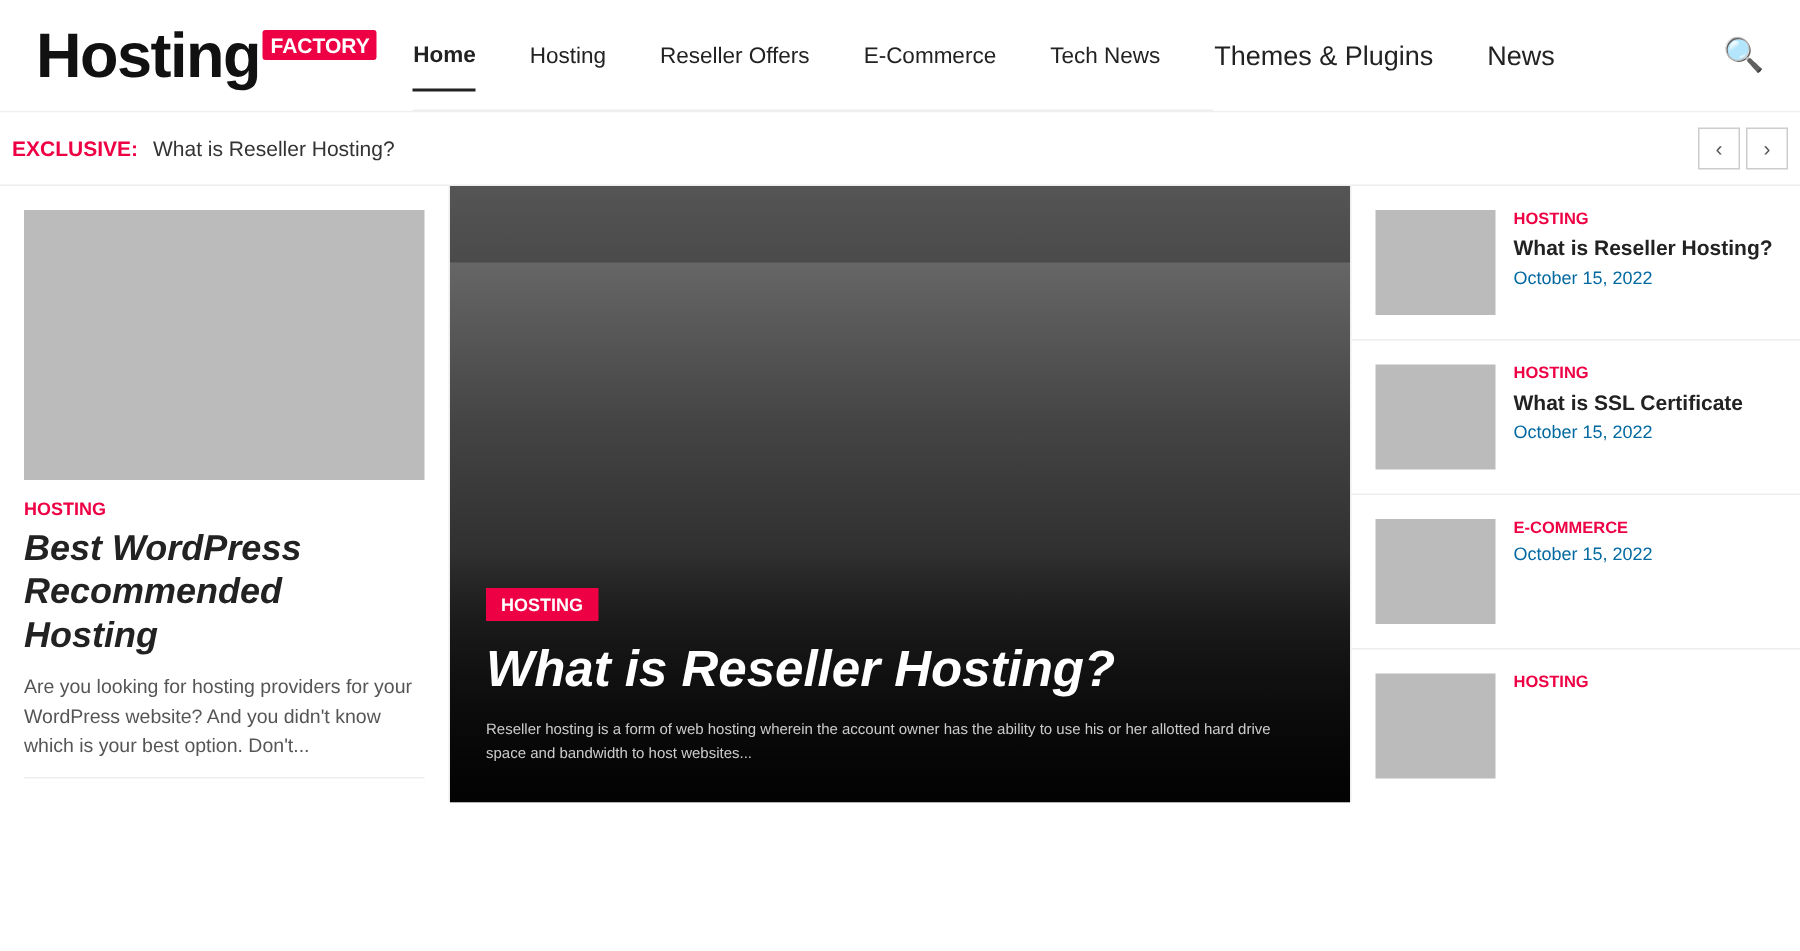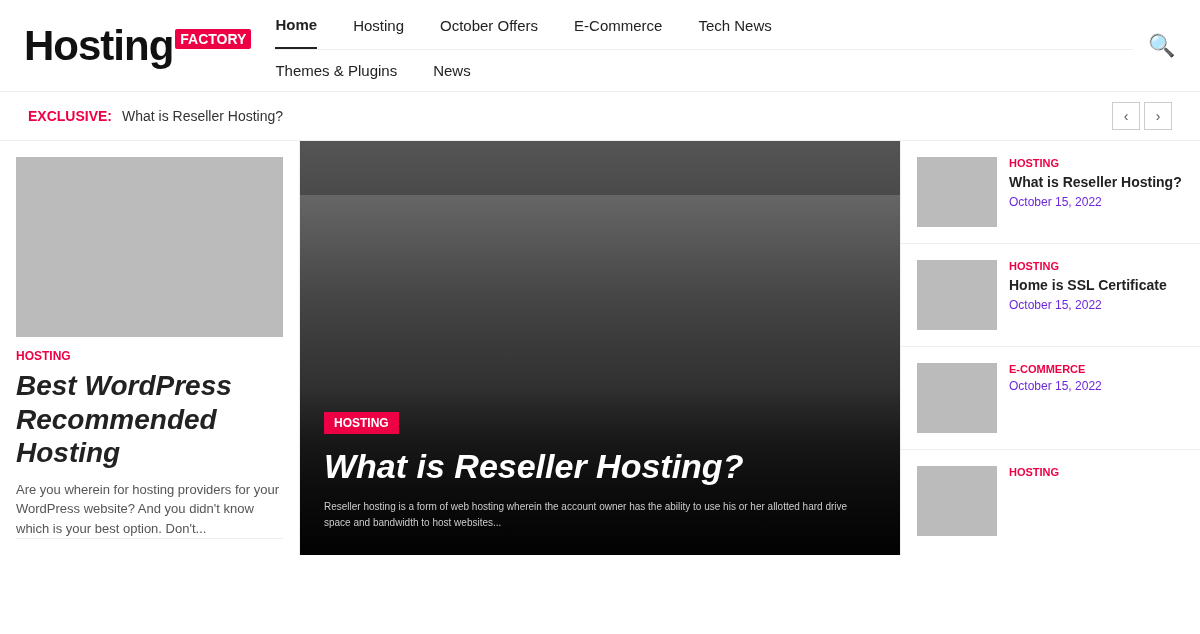--- a/index.html
+++ b/index.html
@@ -4,84 +4,84 @@
   <style>
     * { margin: 0; padding: 0; box-sizing: border-box; }
     body { font-family: Arial, sans-serif; background: #fff; color: #222; }
 
     
     .header { border-bottom: 1px solid #eee; }
     .header-inner { display: flex; align-items: stretch; padding: 0 24px; position: relative; }
     .logo-area { display: flex; align-items: center; padding: 16px 24px 16px 0; min-width: 220px; }
     .logo-text { font-size: 42px; font-weight: 900; color: #111; letter-spacing: -1px; line-height: 1; }
     .logo-factory { background: #e04; color: #fff; font-size: 14px; font-weight: 700; padding: 2px 5px; border-radius: 2px; margin-left: 2px; vertical-align: top; margin-top: 4px; display: inline-block; }
-    .nav-col { display: flex; flex-direction: column; flex: 1; }
+    .nav-col { display: flex; flex-direction: row; flex: 1; }
     .nav-row { display: flex; align-items: center; padding: 16px 0 0 0; border-bottom: 1px solid #eee; }
     .nav-row-bottom { display: flex; align-items: center; padding: 12px 0; }
     .nav-item { text-decoration: none; color: #222; font-size: 15px; margin-right: 36px; padding-bottom: 14px; white-space: nowrap; }
     .nav-item.active { color: #222; font-weight: 600; border-bottom: 2px solid #222; }
-    .nav-item-bottom { text-decoration: none; color: #222; font-size: 15px; margin-right: 36px; }
+    .nav-item-bottom { text-decoration: none; color: #222; font-size: 18px; margin-right: 36px; }
     .search-icon-area { display: flex; align-items: center; padding: 0 0 0 16px; margin-left: auto; }
     .search-icon-btn { background: none; border: none; cursor: pointer; display: flex; align-items: center; justify-content: center; }
 
     
-    .breaking-bar { background: #fff; border-bottom: 1px solid #eee; display: flex; align-items: center; padding: 10px 28px; }
+    .breaking-bar { background: #fff; border-bottom: 1px solid #eee; display: flex; align-items: center; padding: 10px 8px; }
     .exclusive-label { color: #e04; font-weight: 800; font-size: 14px; margin-right: 10px; text-transform: uppercase; }
     .breaking-text { font-size: 14px; color: #333; flex: 1; }
     .breaking-nav { display: flex; gap: 4px; margin-left: auto; }
     .breaking-nav-btn { background: none; border: 1px solid #ccc; width: 28px; height: 28px; cursor: pointer; display: flex; align-items: center; justify-content: center; font-size: 14px; color: #555; }
 
     
     .main { display: flex; min-height: 400px; }
 
     
     .sidebar-left { width: 300px; flex-shrink: 0; border-right: 1px solid #eee; padding: 16px; display: flex; flex-direction: column; }
     .sidebar-left-img { width: 100%; height: 180px; background: #ccc; margin-bottom: 12px; }
     .card-category { color: #e04; font-size: 12px; font-weight: 700; text-transform: uppercase; margin-bottom: 6px; }
-    .card-title-left { font-size: 28px; font-weight: 800; line-height: 1.2; margin-bottom: 10px; font-style: italic; }
+    .card-title-left { font-size: 24px; font-weight: 800; line-height: 1.2; margin-bottom: 10px; font-style: italic; }
     .card-excerpt { font-size: 13px; color: #555; line-height: 1.5; }
     .sidebar-left-divider { border: none; border-top: 1px solid #eee; margin-top: auto; }
 
     
     .main-center { flex: 1; position: relative; overflow: hidden; }
     .main-center-img { width: 100%; height: 100%; min-height: 360px; background: linear-gradient(to bottom, #555 0%, #333 40%, #111 100%); display: flex; align-items: flex-end; }
     .main-center-overlay { width: 100%; padding: 24px; background: linear-gradient(to top, rgba(0,0,0,0.85) 0%, rgba(0,0,0,0.3) 70%, transparent 100%); }
     .center-category-badge { background: #e04; color: #fff; font-size: 12px; font-weight: 700; padding: 4px 10px; display: inline-block; margin-bottom: 12px; text-transform: uppercase; }
     .center-title { color: #fff; font-size: 34px; font-weight: 800; font-style: italic; line-height: 1.2; margin-bottom: 12px; }
     .center-excerpt { color: #ccc; font-size: 10px; line-height: 1.6; }
 
     
     .sidebar-right { width: 300px; flex-shrink: 0; border-left: 1px solid #eee; display: flex; flex-direction: column; }
     .right-card { display: flex; padding: 16px; border-bottom: 1px solid #eee; gap: 12px; }
     .right-card-img { width: 80px; height: 70px; background: #ccc; flex-shrink: 0; }
     .right-card-content { flex: 1; }
     .right-card-cat { color: #e04; font-size: 11px; font-weight: 700; text-transform: uppercase; margin-bottom: 4px; }
     .right-card-title { font-size: 14px; font-weight: 700; line-height: 1.3; margin-bottom: 4px; }
-    .right-card-date { font-size: 12px; color: #6d28d9; }
+    .right-card-date { font-size: 12px; color: #0369a1; }
     .right-card-bottom { display: flex; padding: 16px; gap: 12px; }
     .right-card-bottom-cat { color: #e04; font-size: 11px; font-weight: 700; text-transform: uppercase; margin-bottom: 4px; }
   </style>
 </head>
 <body>
 
 <header class="header">
   <div class="header-inner">
 
     <div class="logo-area">
       <a href="#" style="text-decoration:none; color: inherit; display: flex; align-items: flex-start;">
         <span class="logo-text">Hosting</span>
           <span class="logo-factory">FACTORY</span>
       </a>
     </div>
 
     <div class="nav-col">
       <nav class="nav-row">
         <a href="#" class="nav-item active">Home</a>
         <a href="#" class="nav-item">Hosting</a>
-        <a href="#" class="nav-item">October Offers</a>
+        <a href="#" class="nav-item">Reseller Offers</a>
         <a href="#" class="nav-item">E-Commerce</a>
         <a href="#" class="nav-item">Tech News</a>
       </nav>
       <nav class="nav-row-bottom">
         <a href="#" class="nav-item-bottom">Themes &amp; Plugins</a>
         <a href="#" class="nav-item-bottom">News</a>
       </nav>
     </div>
 
     <div class="search-icon-area">
@@ -104,21 +104,21 @@
     </button>
   </div>
 </div>
 
 <div class="main">
 
   <div class="sidebar-left">
     <div class="sidebar-left-img" style="background: #bbb;"></div>
     <div class="card-category">HOSTING</div>
     <div class="card-title-left">Best WordPress Recommended Hosting</div>
-    <div class="card-excerpt">Are you wherein for hosting providers for your WordPress website? And you didn't know which is your best option. Don't...</div>
+    <div class="card-excerpt">Are you looking for hosting providers for your WordPress website? And you didn't know which is your best option. Don't...</div>
     <hr class="sidebar-left-divider">
   </div>
 
   <div class="main-center">
     <div class="main-center-img">
 
       <div style="width:100%; min-height:360px; background: linear-gradient(180deg, #666 0%, #444 30%, #222 70%, #111 100%); display: flex; align-items: flex-end;">
         <div class="main-center-overlay">
           <span class="center-category-badge">HOSTING</span>
           <div class="center-title">What is Reseller Hosting?</div>
@@ -136,21 +136,21 @@
         <div class="right-card-cat">HOSTING</div>
         <div class="right-card-title">What is Reseller Hosting?</div>
         <div class="right-card-date">October 15, 2022</div>
       </div>
     </div>
 
     <div class="right-card">
       <div class="right-card-img" style="background:#bbb;"></div>
       <div class="right-card-content">
         <div class="right-card-cat">HOSTING</div>
-        <div class="right-card-title">Home is SSL Certificate</div>
+        <div class="right-card-title">What is SSL Certificate</div>
         <div class="right-card-date">October 15, 2022</div>
       </div>
     </div>
 
     <div class="right-card">
       <div class="right-card-img" style="background:#bbb;"></div>
       <div class="right-card-content">
         <div class="right-card-cat" style="color:#e04; font-size:11px; font-weight:700; text-transform:uppercase; margin-bottom:4px;">E-COMMERCE</div>
         <div class="right-card-date">October 15, 2022</div>
       </div>

